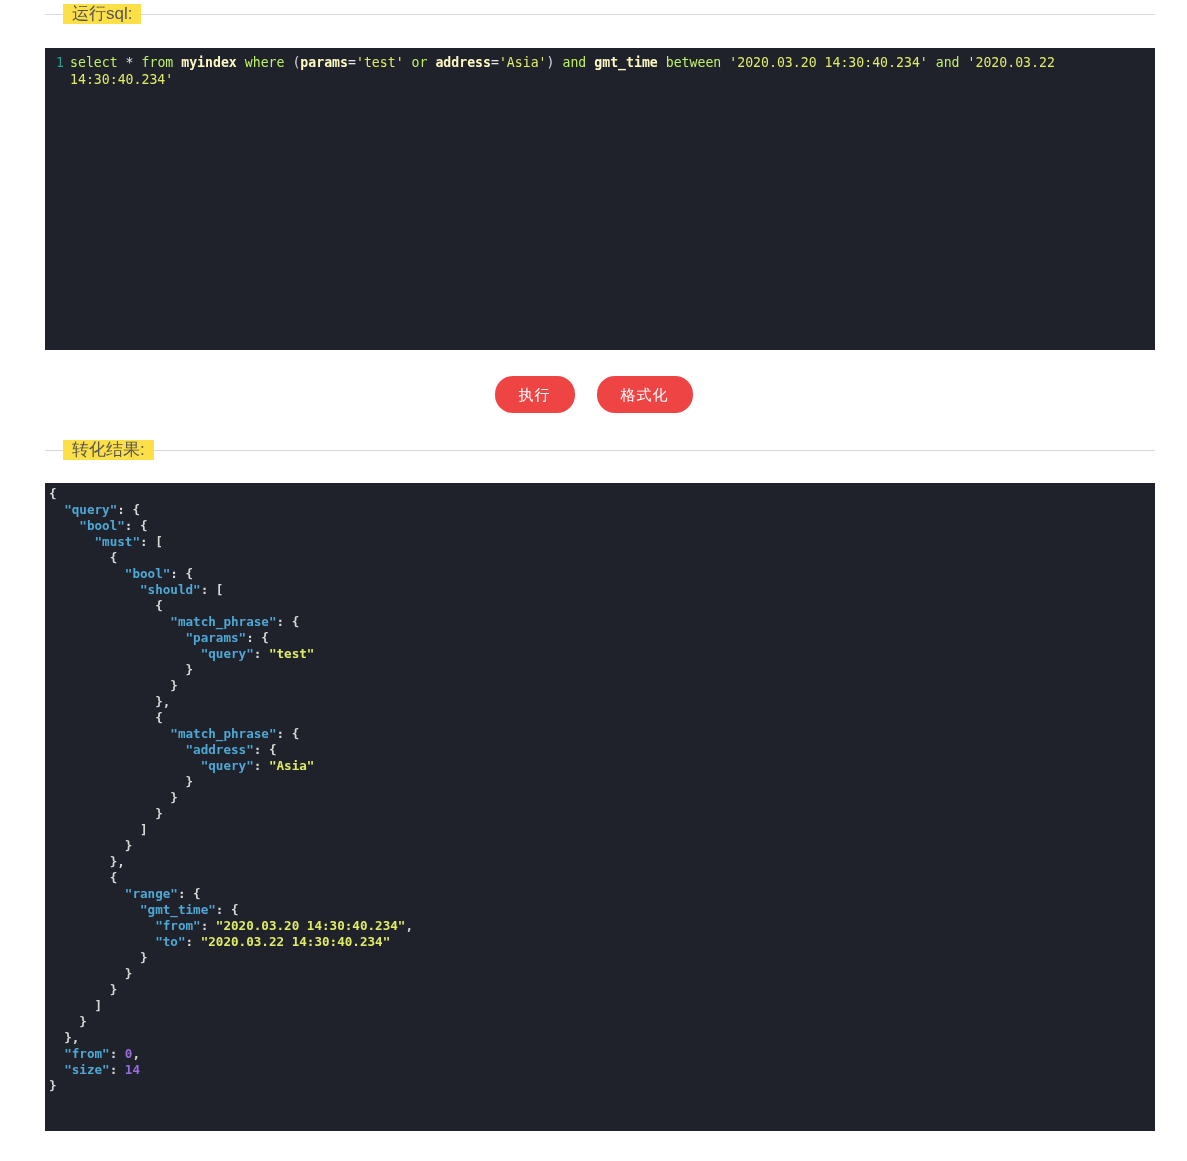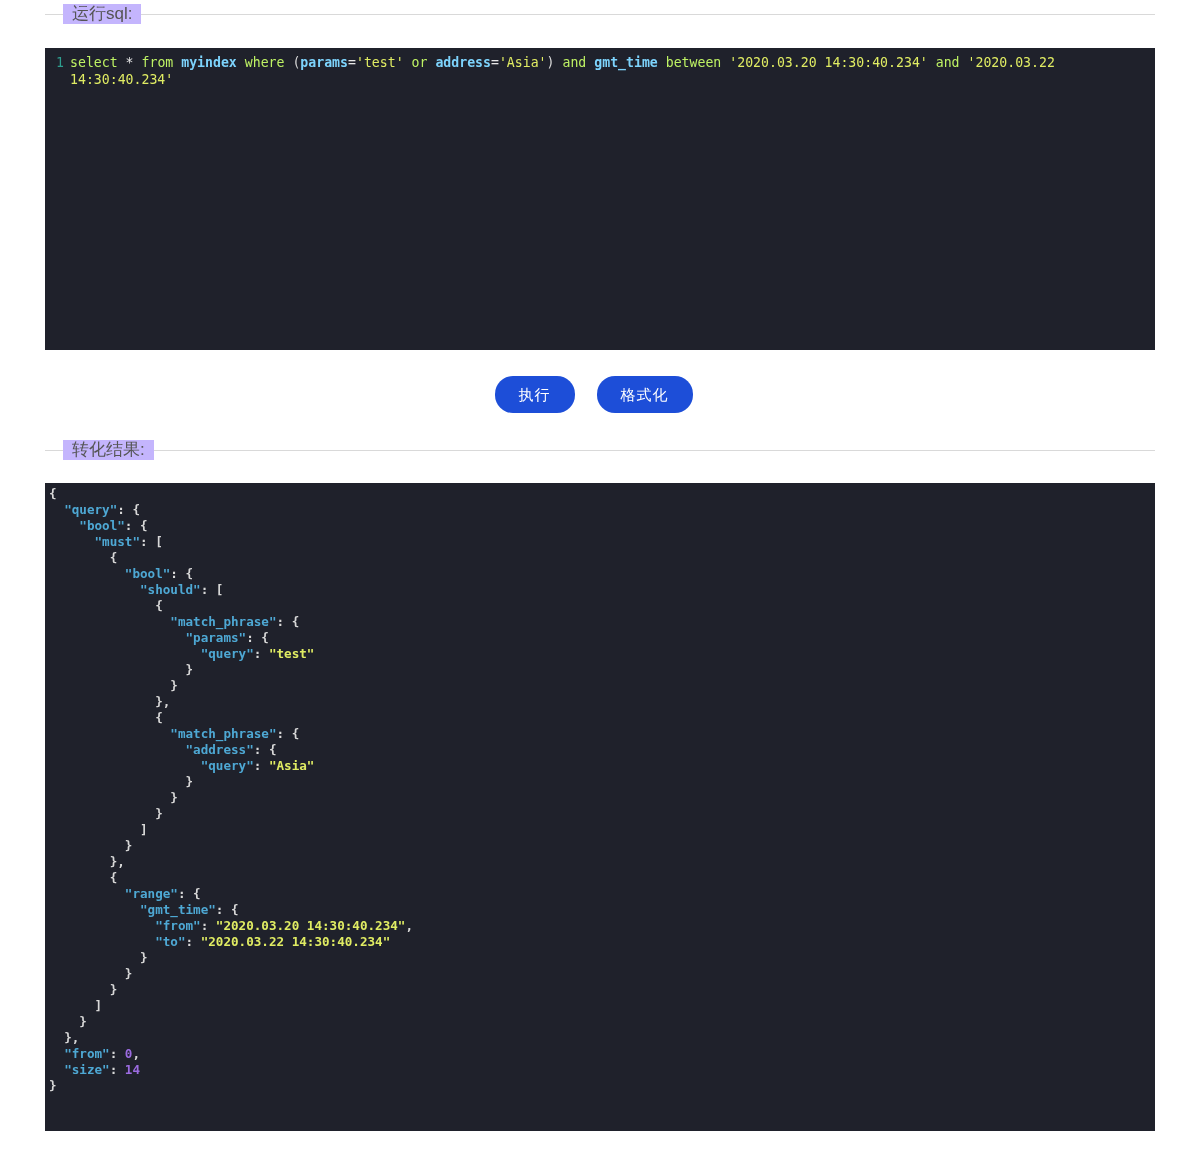--- a/index.html
+++ b/index.html
@@ -20,21 +20,21 @@
     overflow: hidden;
     background: #ffffff;
   }
   .field-border-top {
     position: absolute;
     height: 1px;
     background: #d9d9d9;
   }
   .legend {
     position: absolute;
-    background: #c4b5fd;
+    background: #fde047;
     color: #555555;
     font-size: 17px;
     line-height: 20px;
     padding: 0 9px;
     white-space: nowrap;
     font-family: "Liberation Sans", sans-serif;
   }
 
   
   .sql-editor {
@@ -64,37 +64,37 @@
     user-select: none;
   }
   .sql-code {
     flex: 1 1 auto;
     white-space: pre-wrap;
     word-break: break-word;
     padding-right: 28px;
     color: #e6e6e6;
   }
   .kw   { color: #bef264; }          
-  .id   { color: #7dd3fc; font-weight: bold; }  
+  .id   { color: #fef9c3; font-weight: bold; }  
   .op   { color: #e8e8e8; }
   .str  { color: #e0ec63; font-weight: normal; }  
   .punc { color: #d8d8d8; }
 
   
   .btn-row {
     position: absolute;
     left: 0;
     top: 376px;
     width: 1187px;
     display: flex;
     justify-content: center;
     gap: 22px;
   }
   .btn {
-    background: #1d4ed8;
+    background: #ef4444;
     color: #ffffff;
     border: none;
     border-radius: 18px;
     font-size: 15px;
     font-family: "Liberation Sans", sans-serif;
     padding: 0 24px;
     height: 37px;
     line-height: 37px;
     cursor: pointer;
     letter-spacing: 1px;

